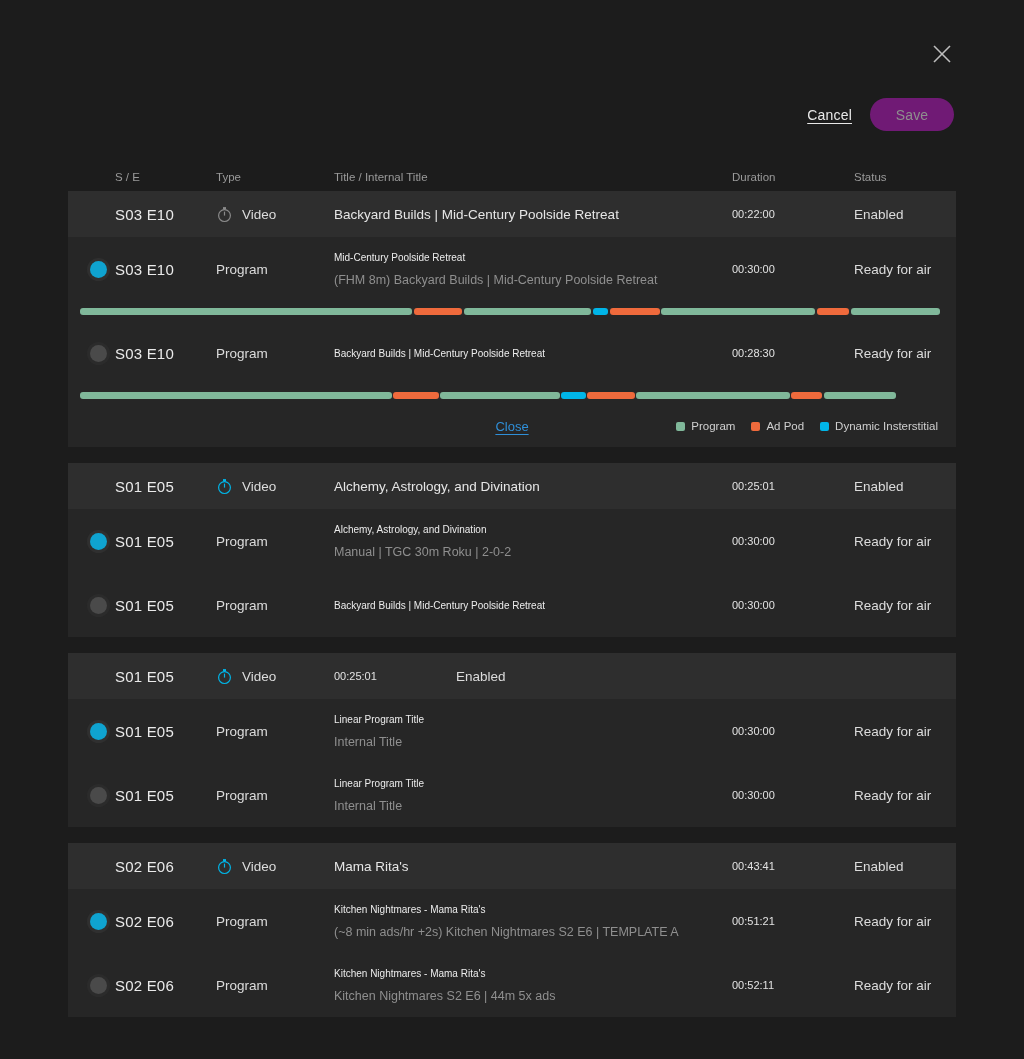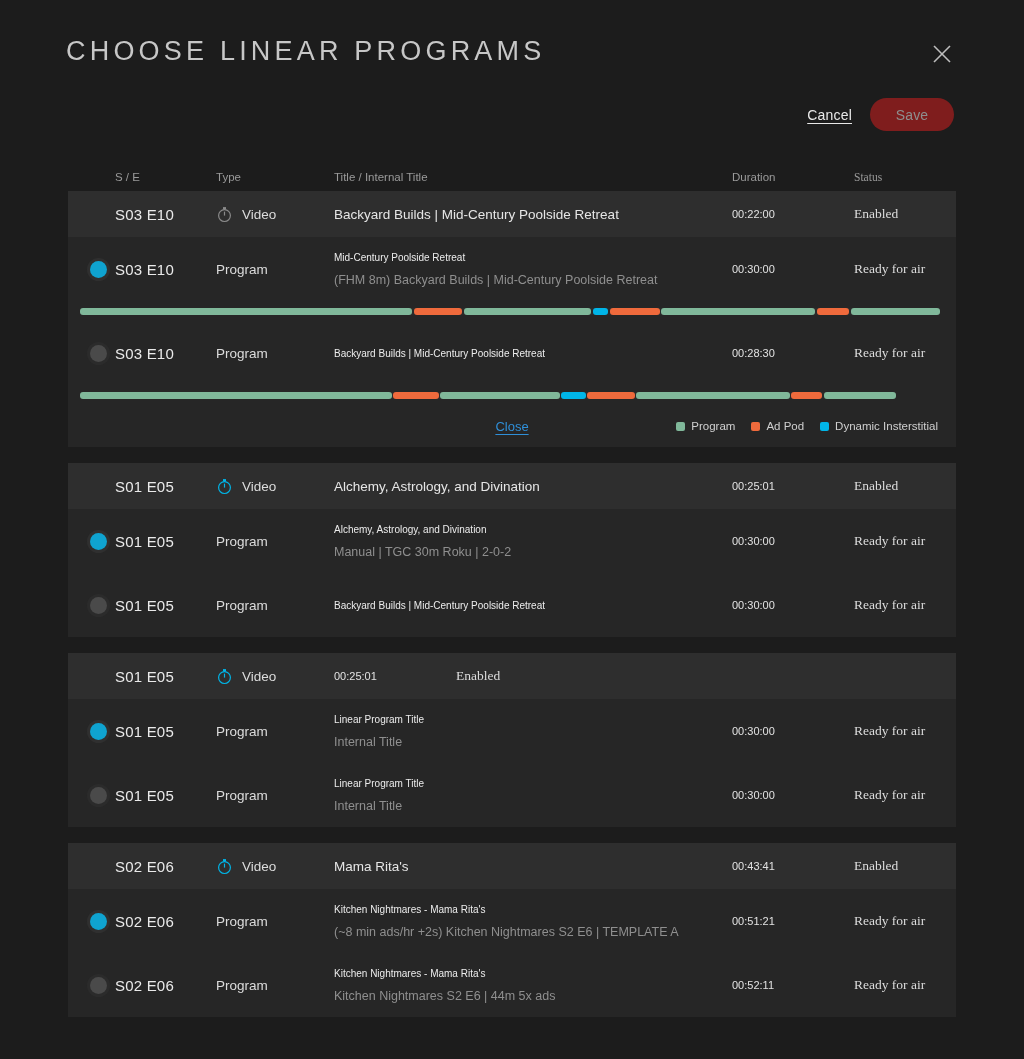--- a/index.html
+++ b/index.html
@@ -28,42 +28,42 @@
   .actions {
     position: absolute; right: 70px; top: 98px;
     display: flex; align-items: center; gap: 18px;
   }
   .cancel-link {
     color: #e8e8e8; font-size: 14px; text-decoration: underline;
     text-underline-offset: 3px; cursor: pointer; background: none;
     border: none; font-family: inherit; letter-spacing: .2px;
   }
   .save-button {
-    background: #7f1d1d; color: #8e8e8e; border: none;
+    background: #701a75; color: #8e8e8e; border: none;
     border-radius: 22px; width: 84px; height: 33px;
     font-size: 14px; font-family: inherit; cursor: default;
     letter-spacing: .2px;
   }
 
   
   .table { position: absolute; left: 68px; top: 163px; width: 888px; }
 
   .col-head-row {
     display: flex; align-items: center; height: 28px;
     padding: 0 0 0 0; color: #9a9a9a; font-size: 11.5px;
   }
   .col-head-row .c { flex: none; }
 
   
   .c-radio { width: 47px; }
   .c-se    { width: 101px; }
   .c-type  { width: 118px; }
   .c-title { width: 398px; }
   .c-dur   { width: 122px; }
-  .c-status{ width: 102px; font-family: Liberation Serif, serif; }
+  .c-status{ width: 102px; }
 
   .group { background: #262626; margin-bottom: 16px; }
 
   .row { display: flex; align-items: center; color: #e6e6e6; font-size: 13.5px; }
   .row .c { flex: none; display: flex; align-items: center; }
 
   .row-video { height: 46px; background: #2e2e2e; }
   .row-program { height: 64px; background: #262626; }
 
   .se-text { font-size: 15px; color: #eaeaea; letter-spacing: .2px; }
@@ -107,21 +107,20 @@
   }
   .legend-item { display: flex; align-items: center; gap: 6px; }
   .legend-swatch { width: 9px; height: 9px; border-radius: 2px; flex: none; }
   .legend-label { color: #cfcfcf; font-size: 11.5px; }
 </style>
 </head>
 <body>
 
 <div class="page">
 
-  <div class="modal-title">CHOOSE LINEAR PROGRAMS</div>
 
   <div class="close-icon">
     <svg width="28" height="28" viewBox="0 0 28 28">
       <line x1="6" y1="6" x2="22" y2="22" stroke="#bdbdbd" stroke-width="1.6"></line>
       <line x1="22" y1="6" x2="6" y2="22" stroke="#bdbdbd" stroke-width="1.6"></line>
     </svg>
   </div>
 
   <div class="actions">
     <button class="cancel-link">Cancel</button>

